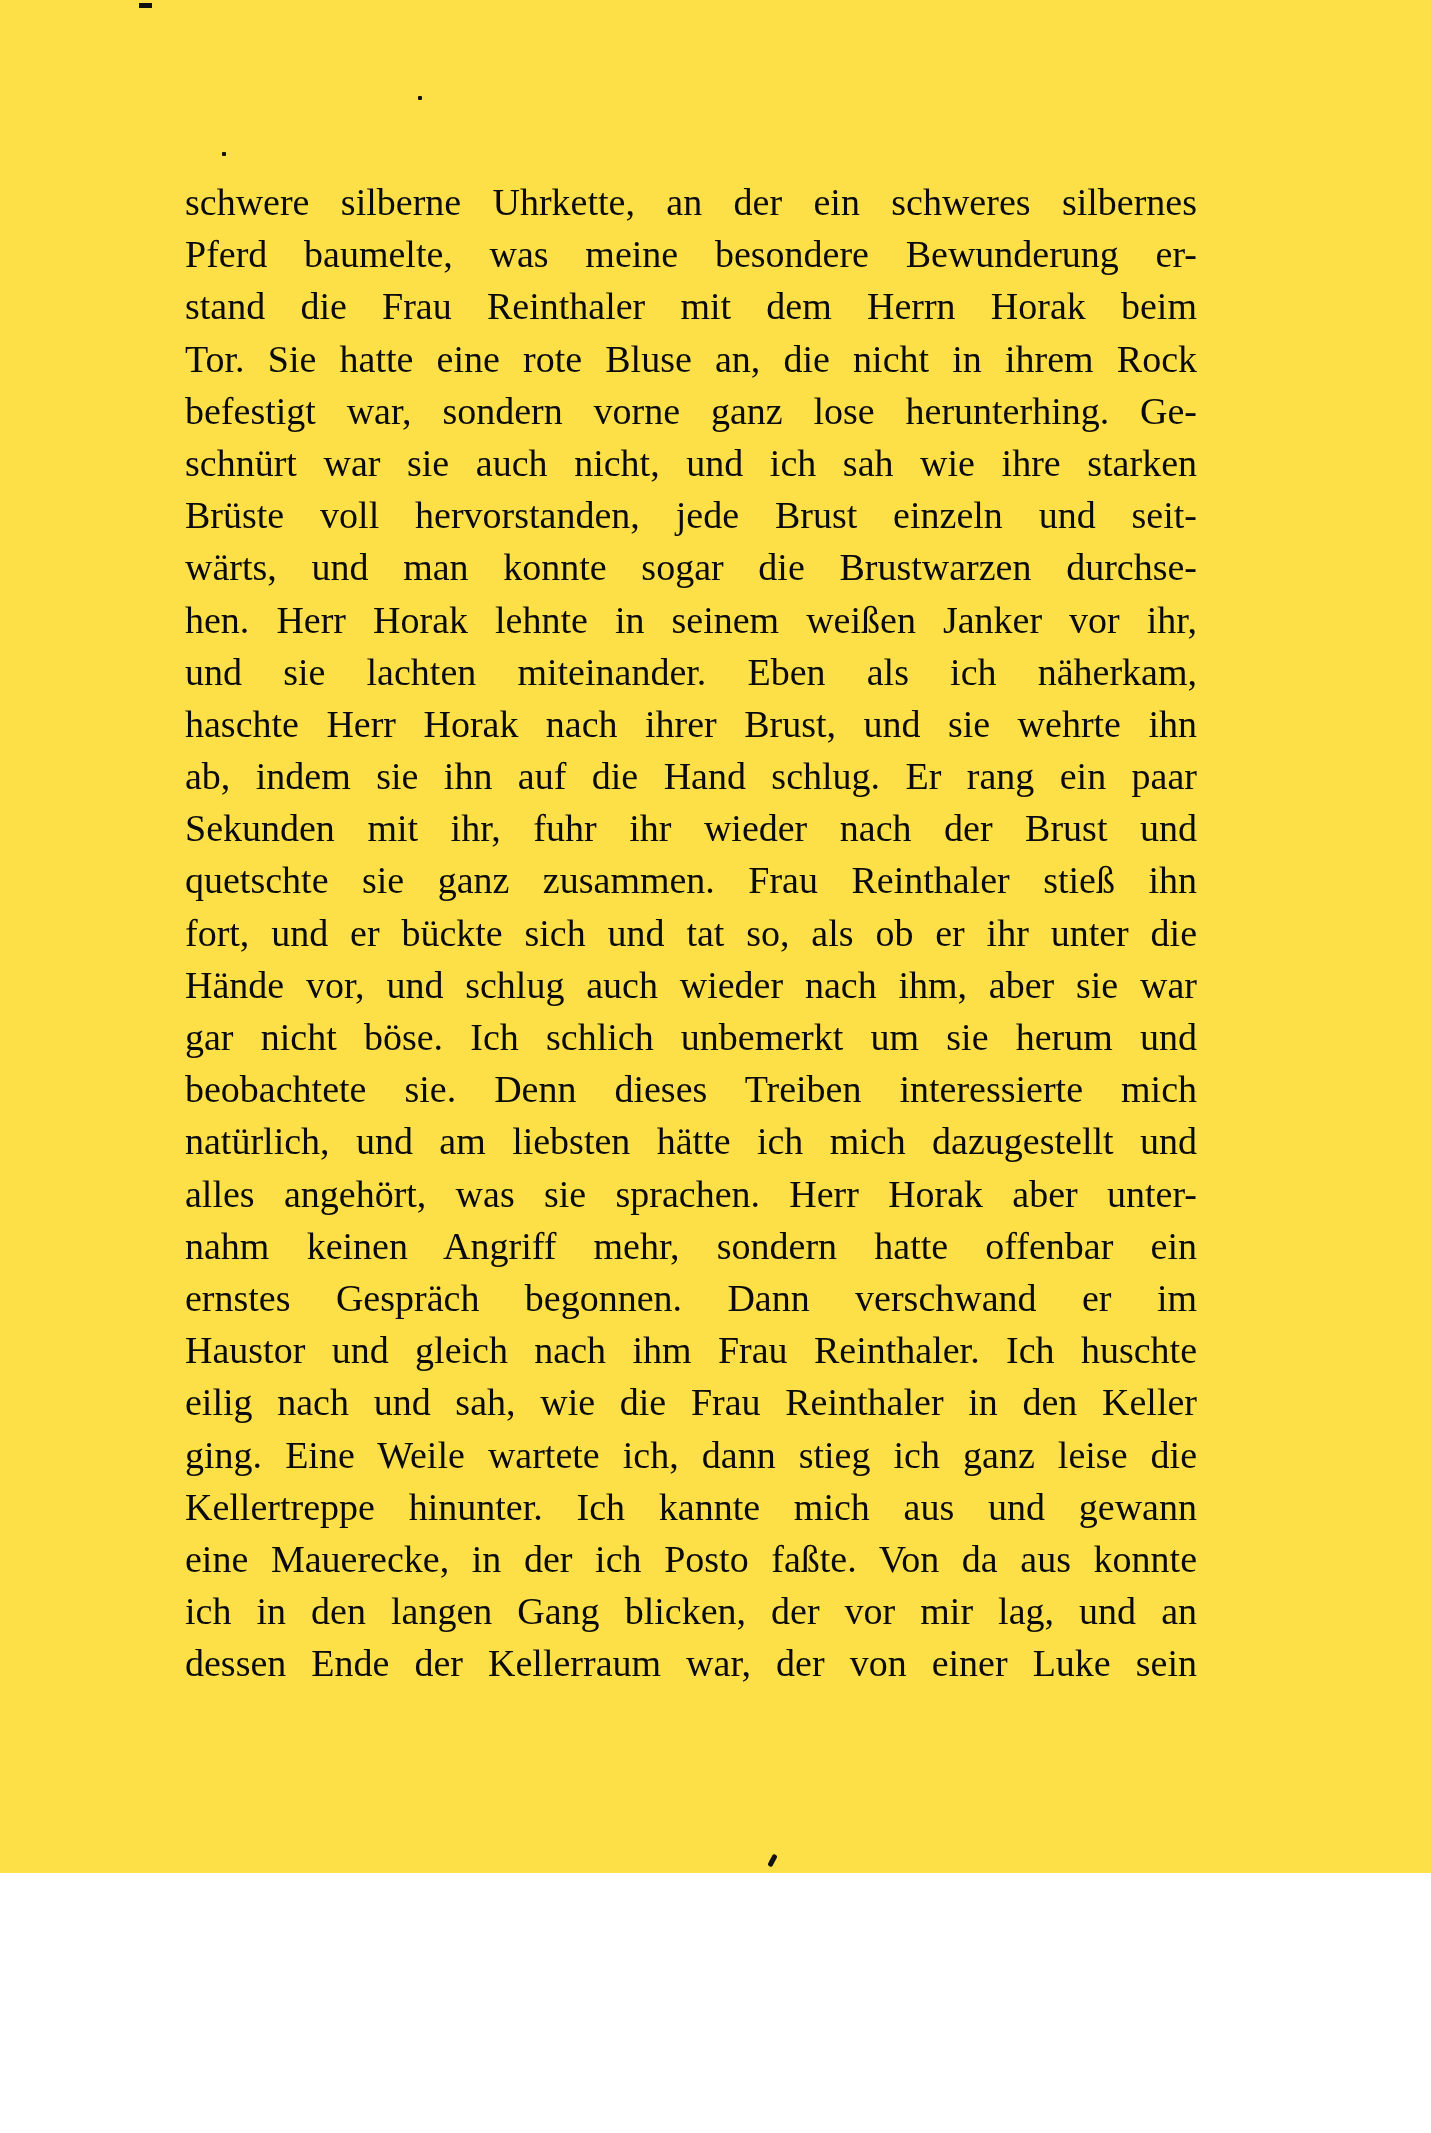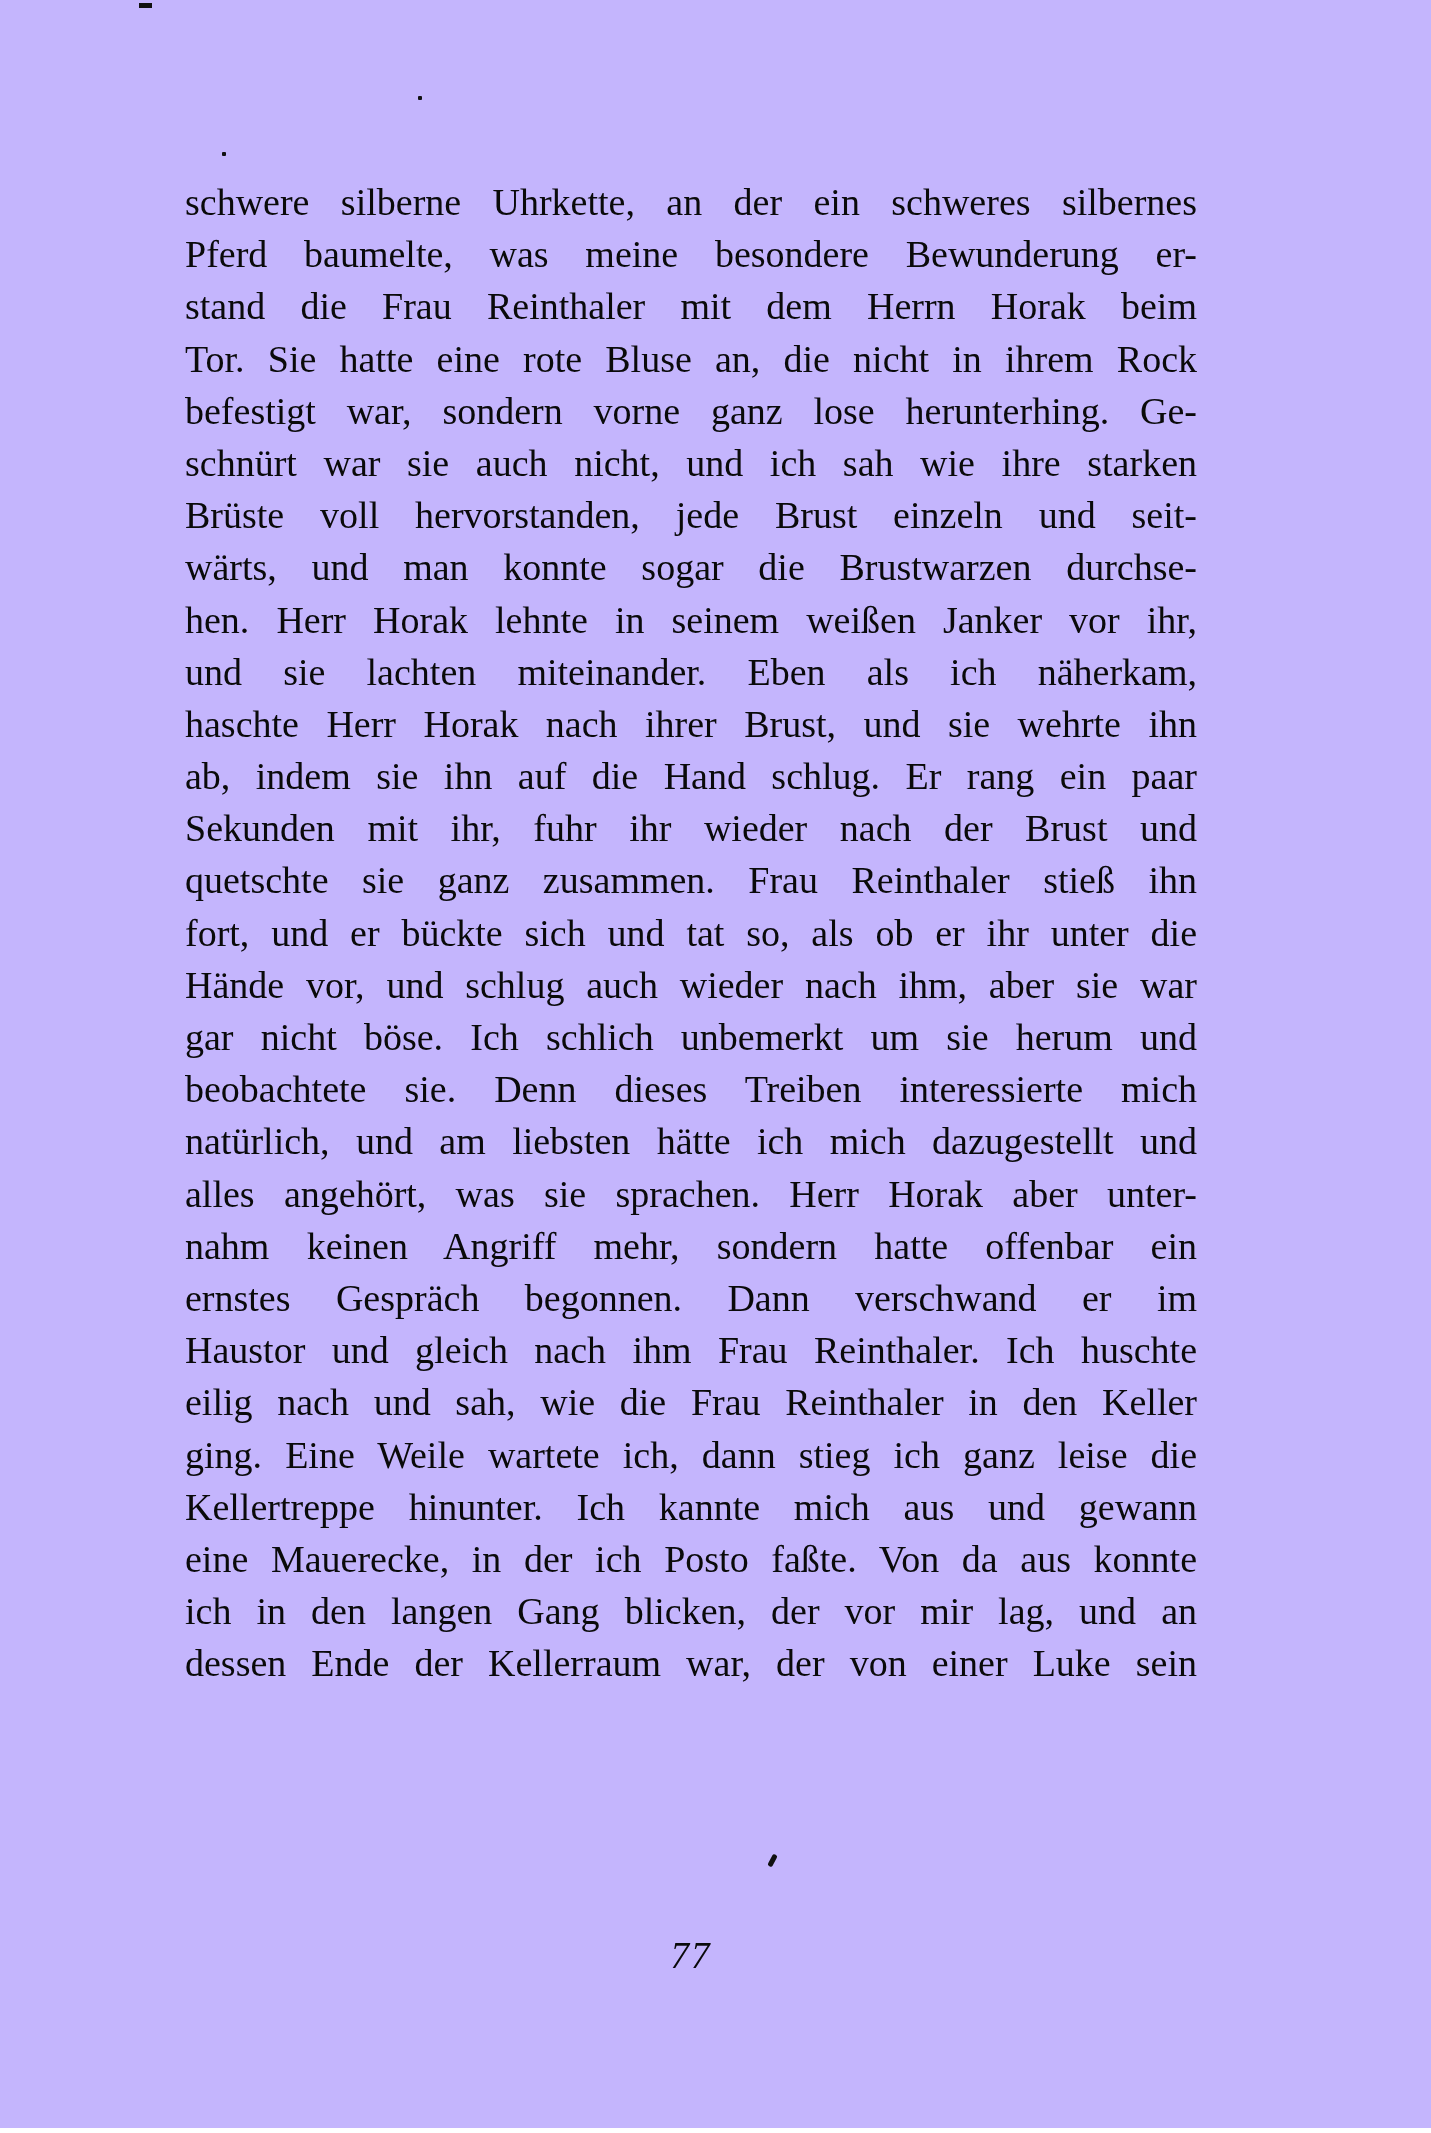--- a/index.html
+++ b/index.html
@@ -3,22 +3,22 @@
 <meta charset="utf-8">
 <style>
   html, body {
     margin: 0;
     padding: 0;
     background: #ffffff;
   }
   .page {
     position: relative;
     width: 1431px;
-    height: 2128px;
-    background: #c4b5fd;
+    height: 1873px;
+    background: #fde047;
     overflow: hidden;
     font-family: "Liberation Serif", "DejaVu Serif", serif;
   }
   .text-block {
     position: absolute;
     left: 185px;
     top: 176px;
     width: 1012px;
     color: #0a0a0a;
     font-size: 38px;

